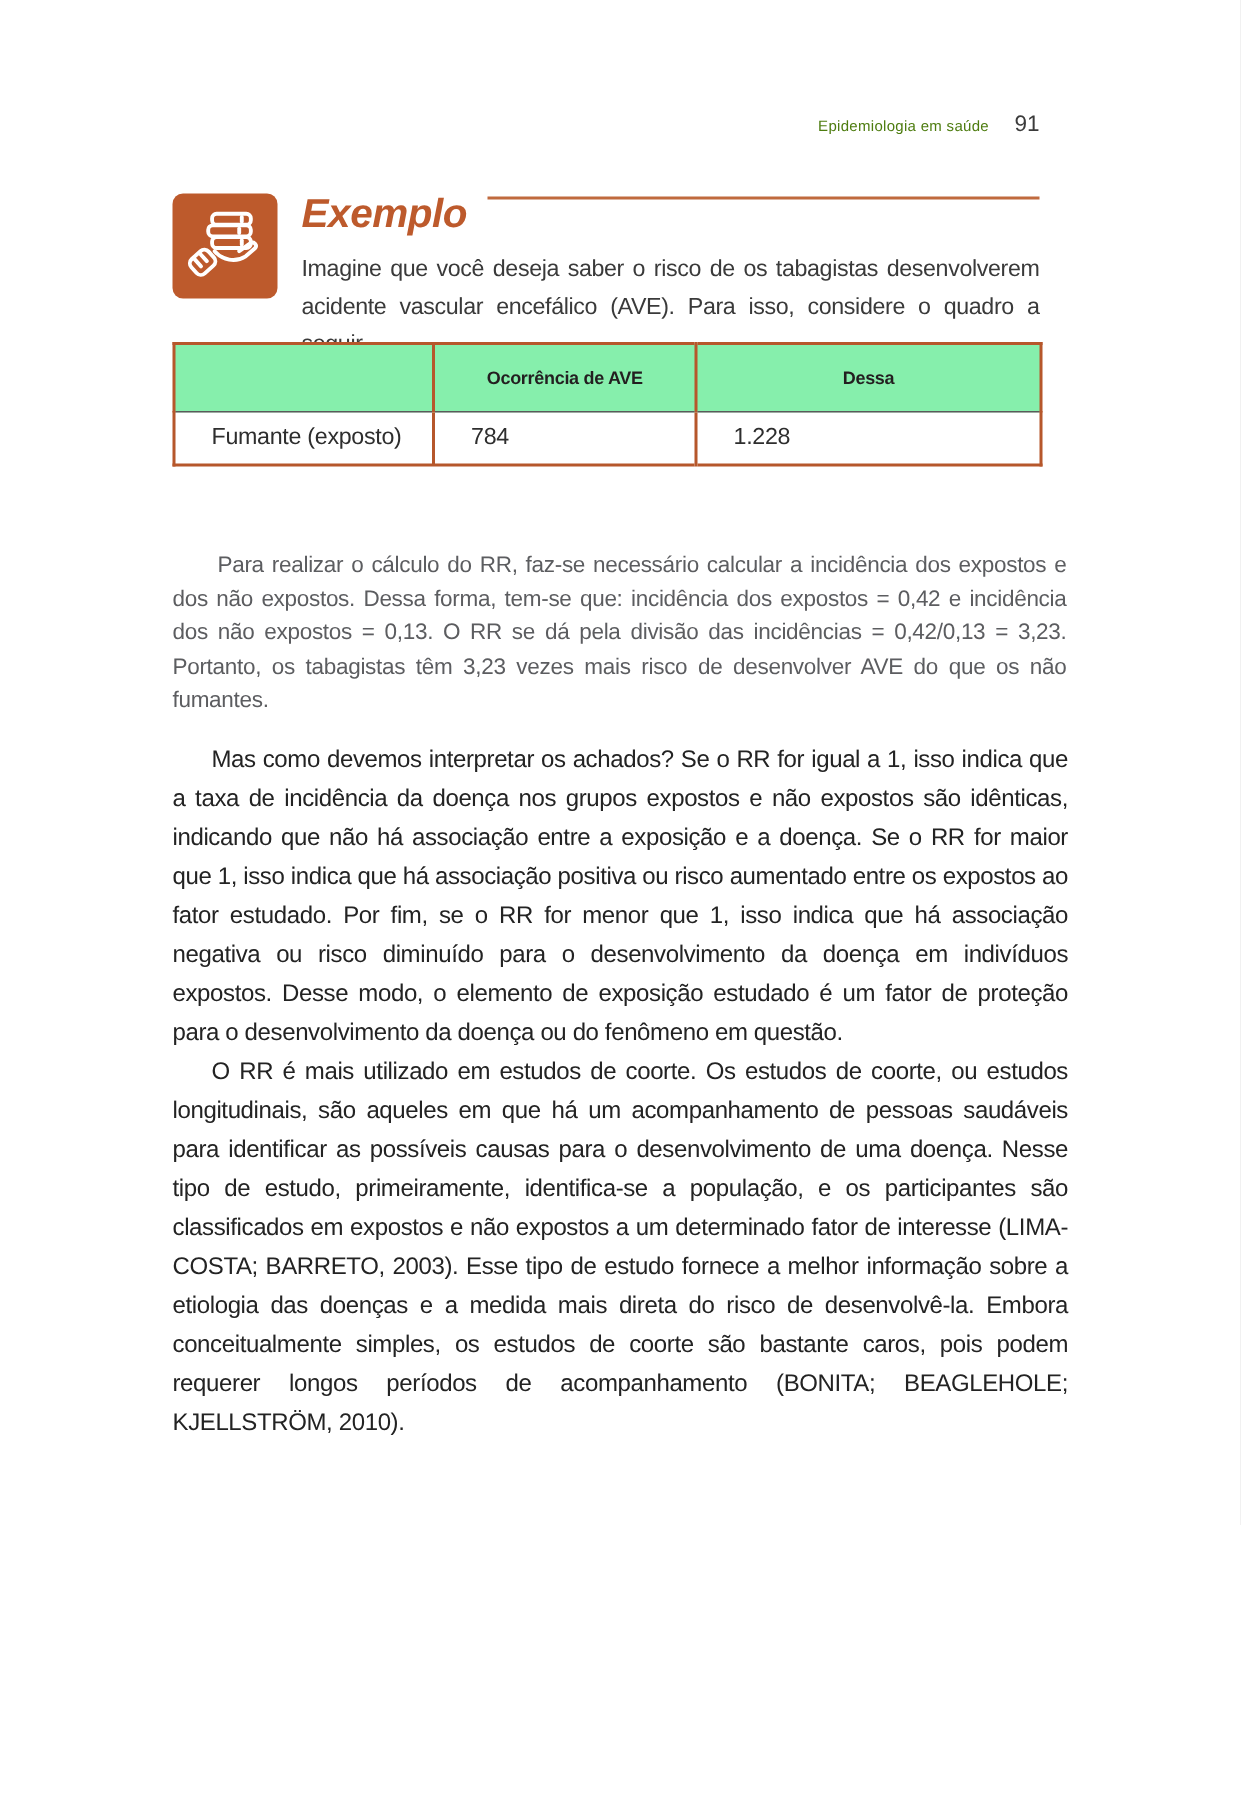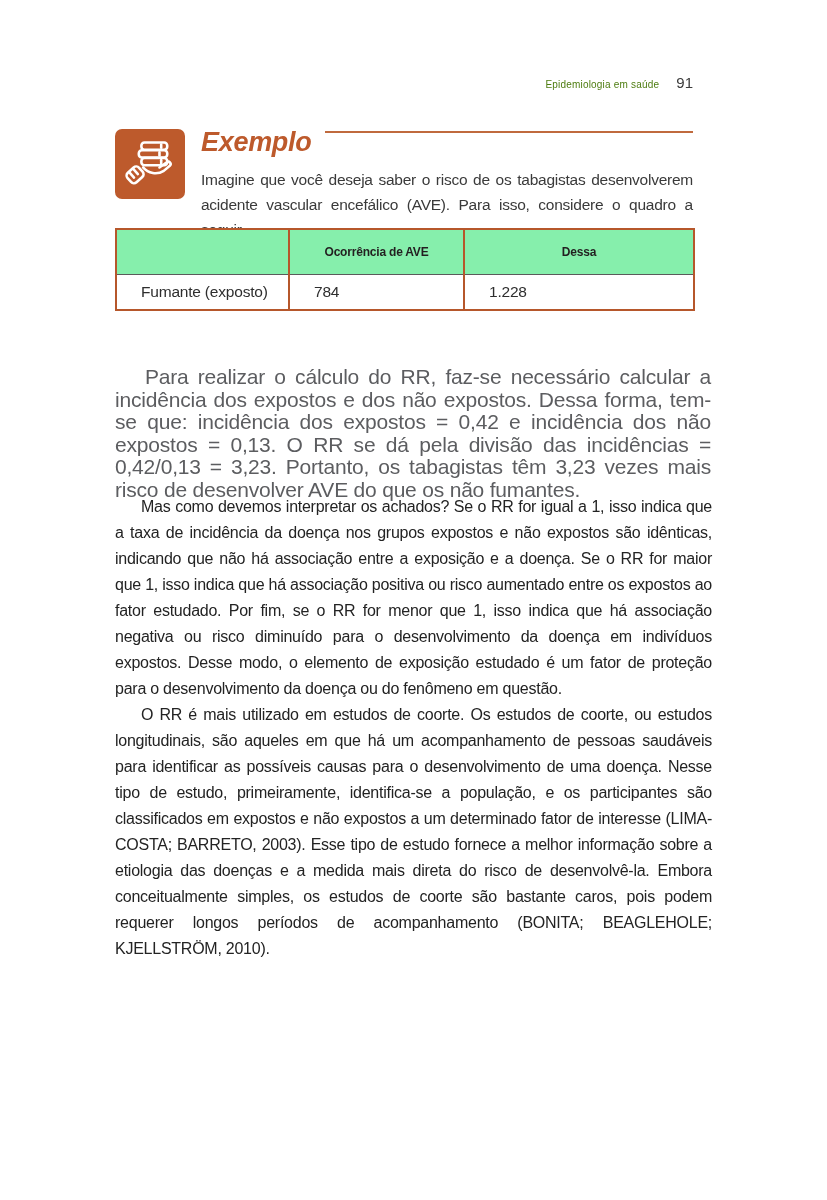--- a/index.html
+++ b/index.html
@@ -64,21 +64,21 @@
     border-left:2px solid #b6572b;border-bottom:1px solid #6b6b6b;
     font-size:15.5px;color:#2e2e2e;letter-spacing:-.2px;
     text-align:left;padding-left:24px;
   }
   .ave-table td:first-child{border-left:none;}
   .ave-table tr:last-child td{border-bottom:none;}
 
   
   .rr-note{
     position:absolute;left:115px;top:366px;width:596px;
-    margin:0;font-size:21px;line-height:22.5px;letter-spacing:-.2px;
+    margin:0;font-size:15px;line-height:22.5px;letter-spacing:-.2px;
     color:#5c5d60;text-align:justify;text-indent:30px;
   }
 
   
   .body-text{
     position:absolute;left:115px;top:494px;width:597px;
   }
   .body-text p{
     margin:0;font-size:16px;line-height:26px;letter-spacing:-.25px;
     color:#232323;text-align:justify;text-indent:26px;

